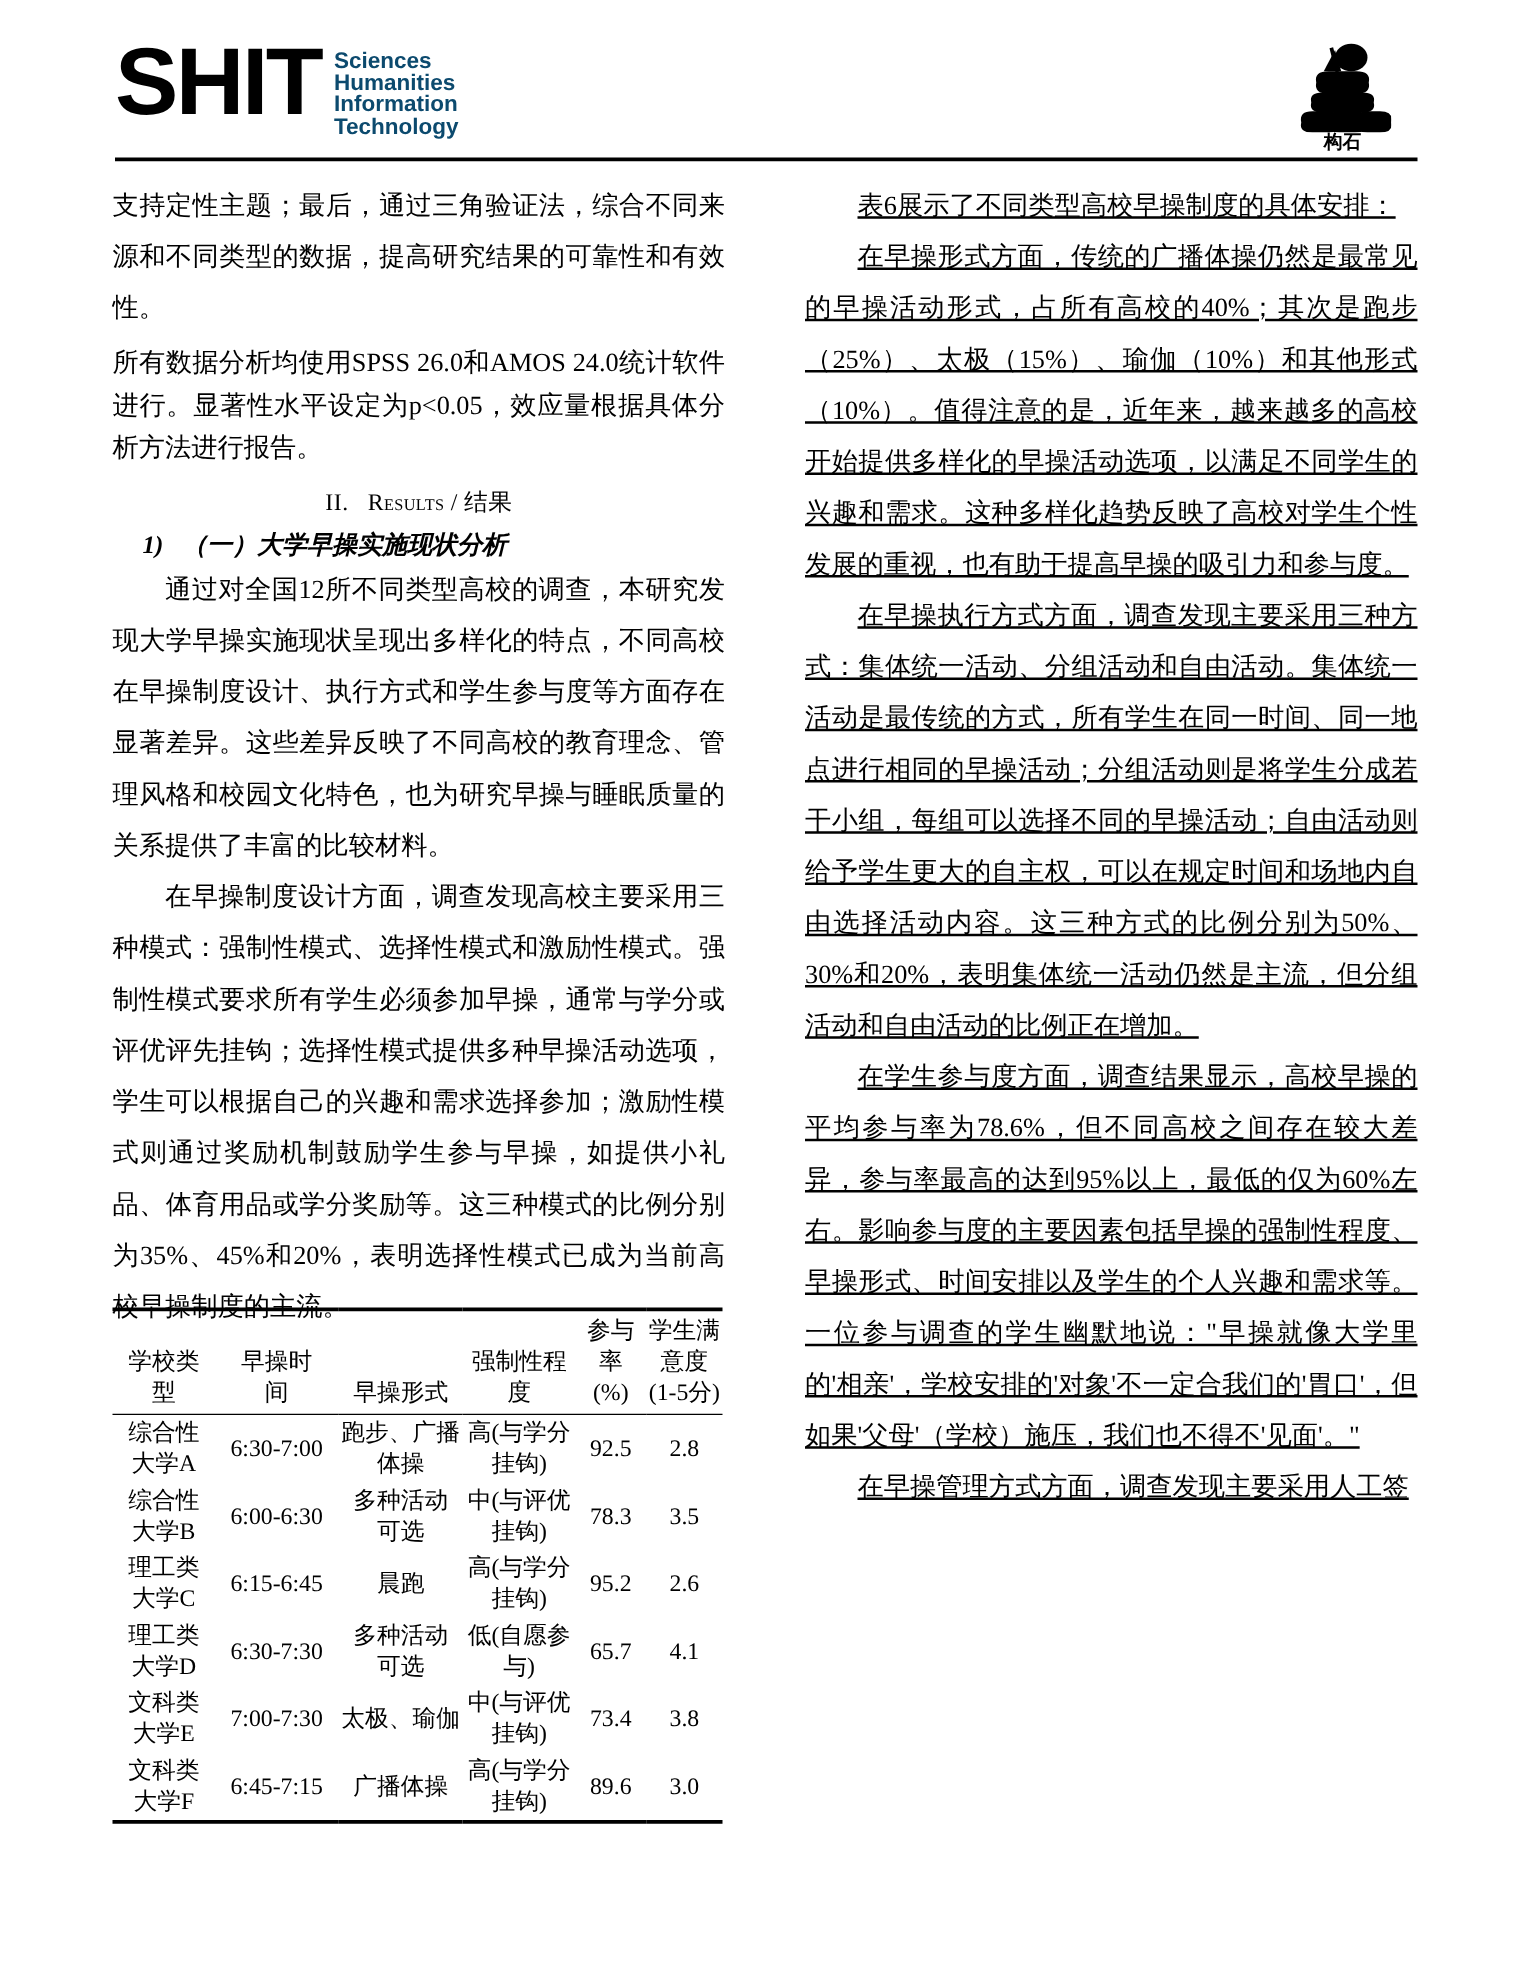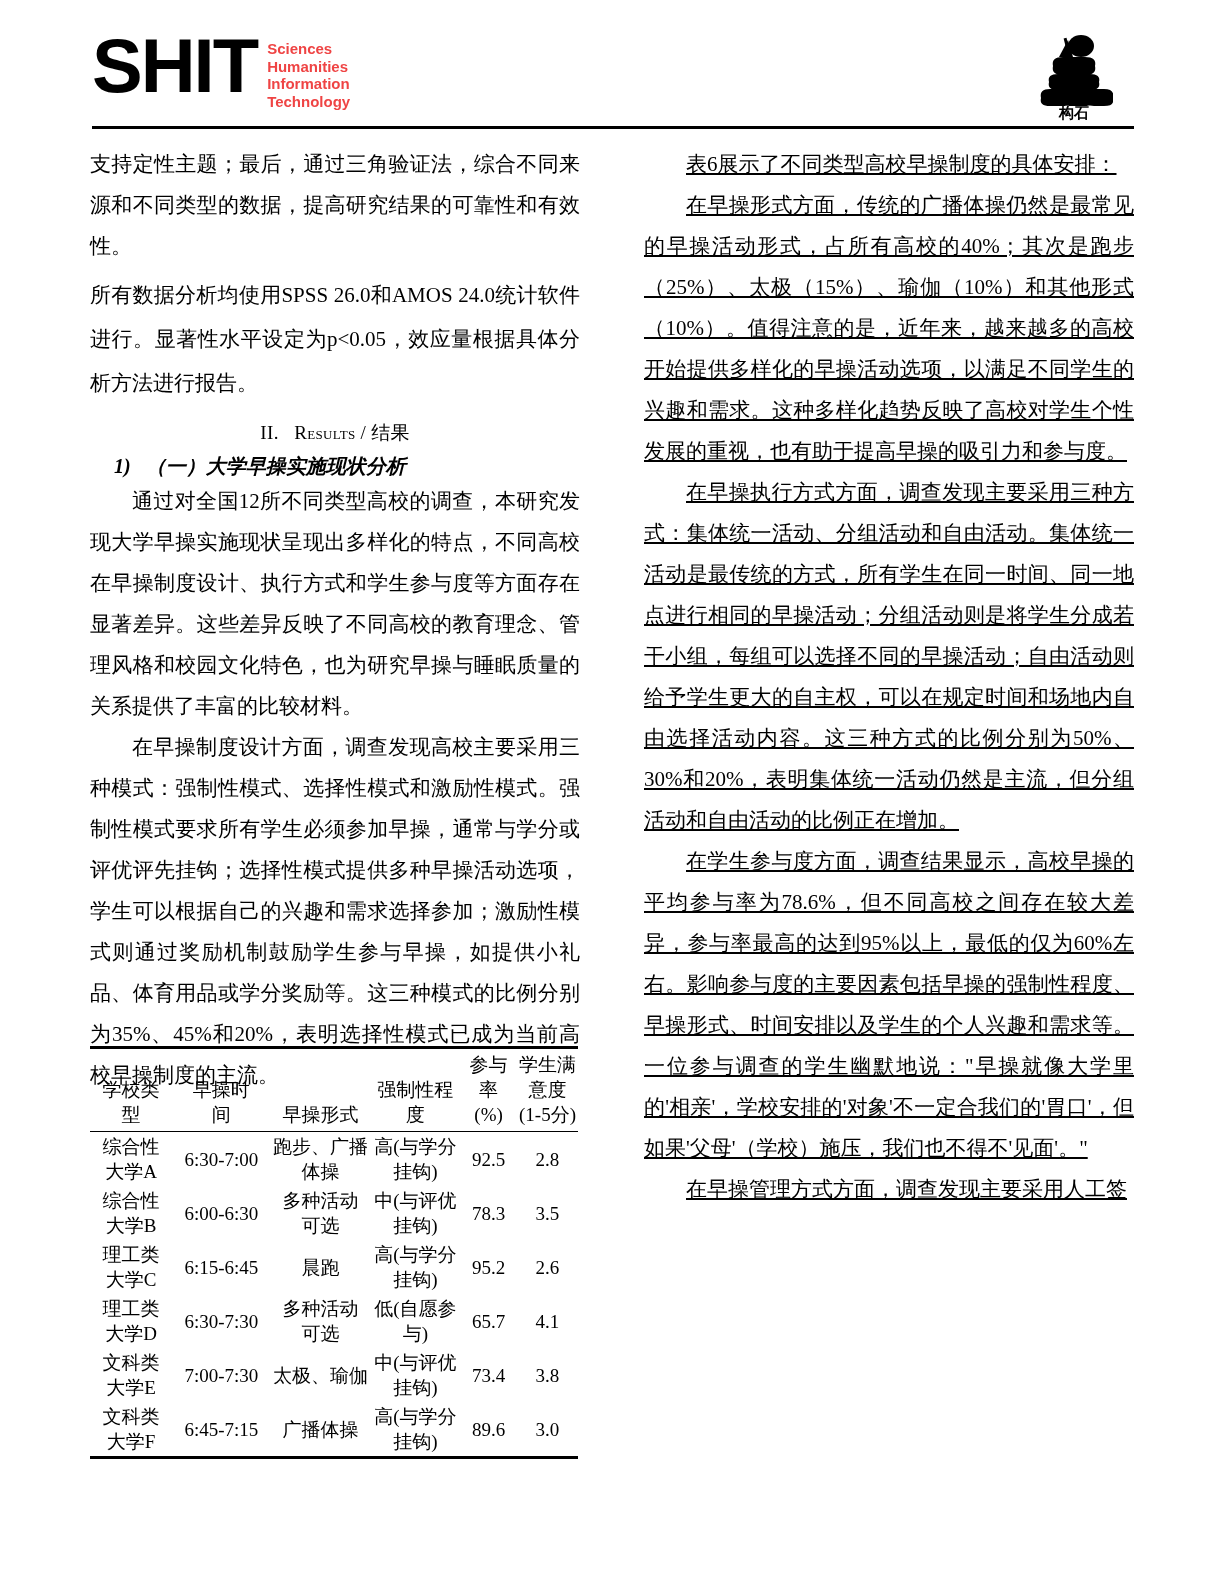--- a/index.html
+++ b/index.html
@@ -44,23 +44,23 @@
     font-size: 76px;
     line-height: 76px;
     letter-spacing: -2px;
     color: #000;
   }
   .logo-sub {
     margin-left: 10px;
     margin-top: 12px;
     font-family: "Liberation Sans", "DejaVu Sans", sans-serif;
     font-weight: bold;
-    font-size: 15px;
+    font-size: 18px;
     line-height: 17.5px;
-    color: #ef4444;
+    color: #0c4a6e;
   }
   .logo-sub div { white-space: nowrap; }
 
   .rightmark {
     position: absolute;
     right: 0;
     top: 4px;
     width: 120px;
     text-align: center;
   }
@@ -92,21 +92,21 @@
   .col-right { left: 644px; text-decoration: underline; }
 
   p.body {
     margin: 0;
     font-size: 21px;
     line-height: 41px;
     text-align: justify;
     text-justify: inter-ideograph;
     text-indent: 2em;
   }
-  p.body.tight { line-height: 44px; }
+  p.body.tight { line-height: 34px; }
   p.body.noind { text-indent: 0; }
 
   .sec-head {
     margin: 14px 0 2px 0;
     text-align: center;
     font-size: 19px;
     line-height: 28px;
     font-variant: small-caps;
     letter-spacing: 0.3px;
   }

